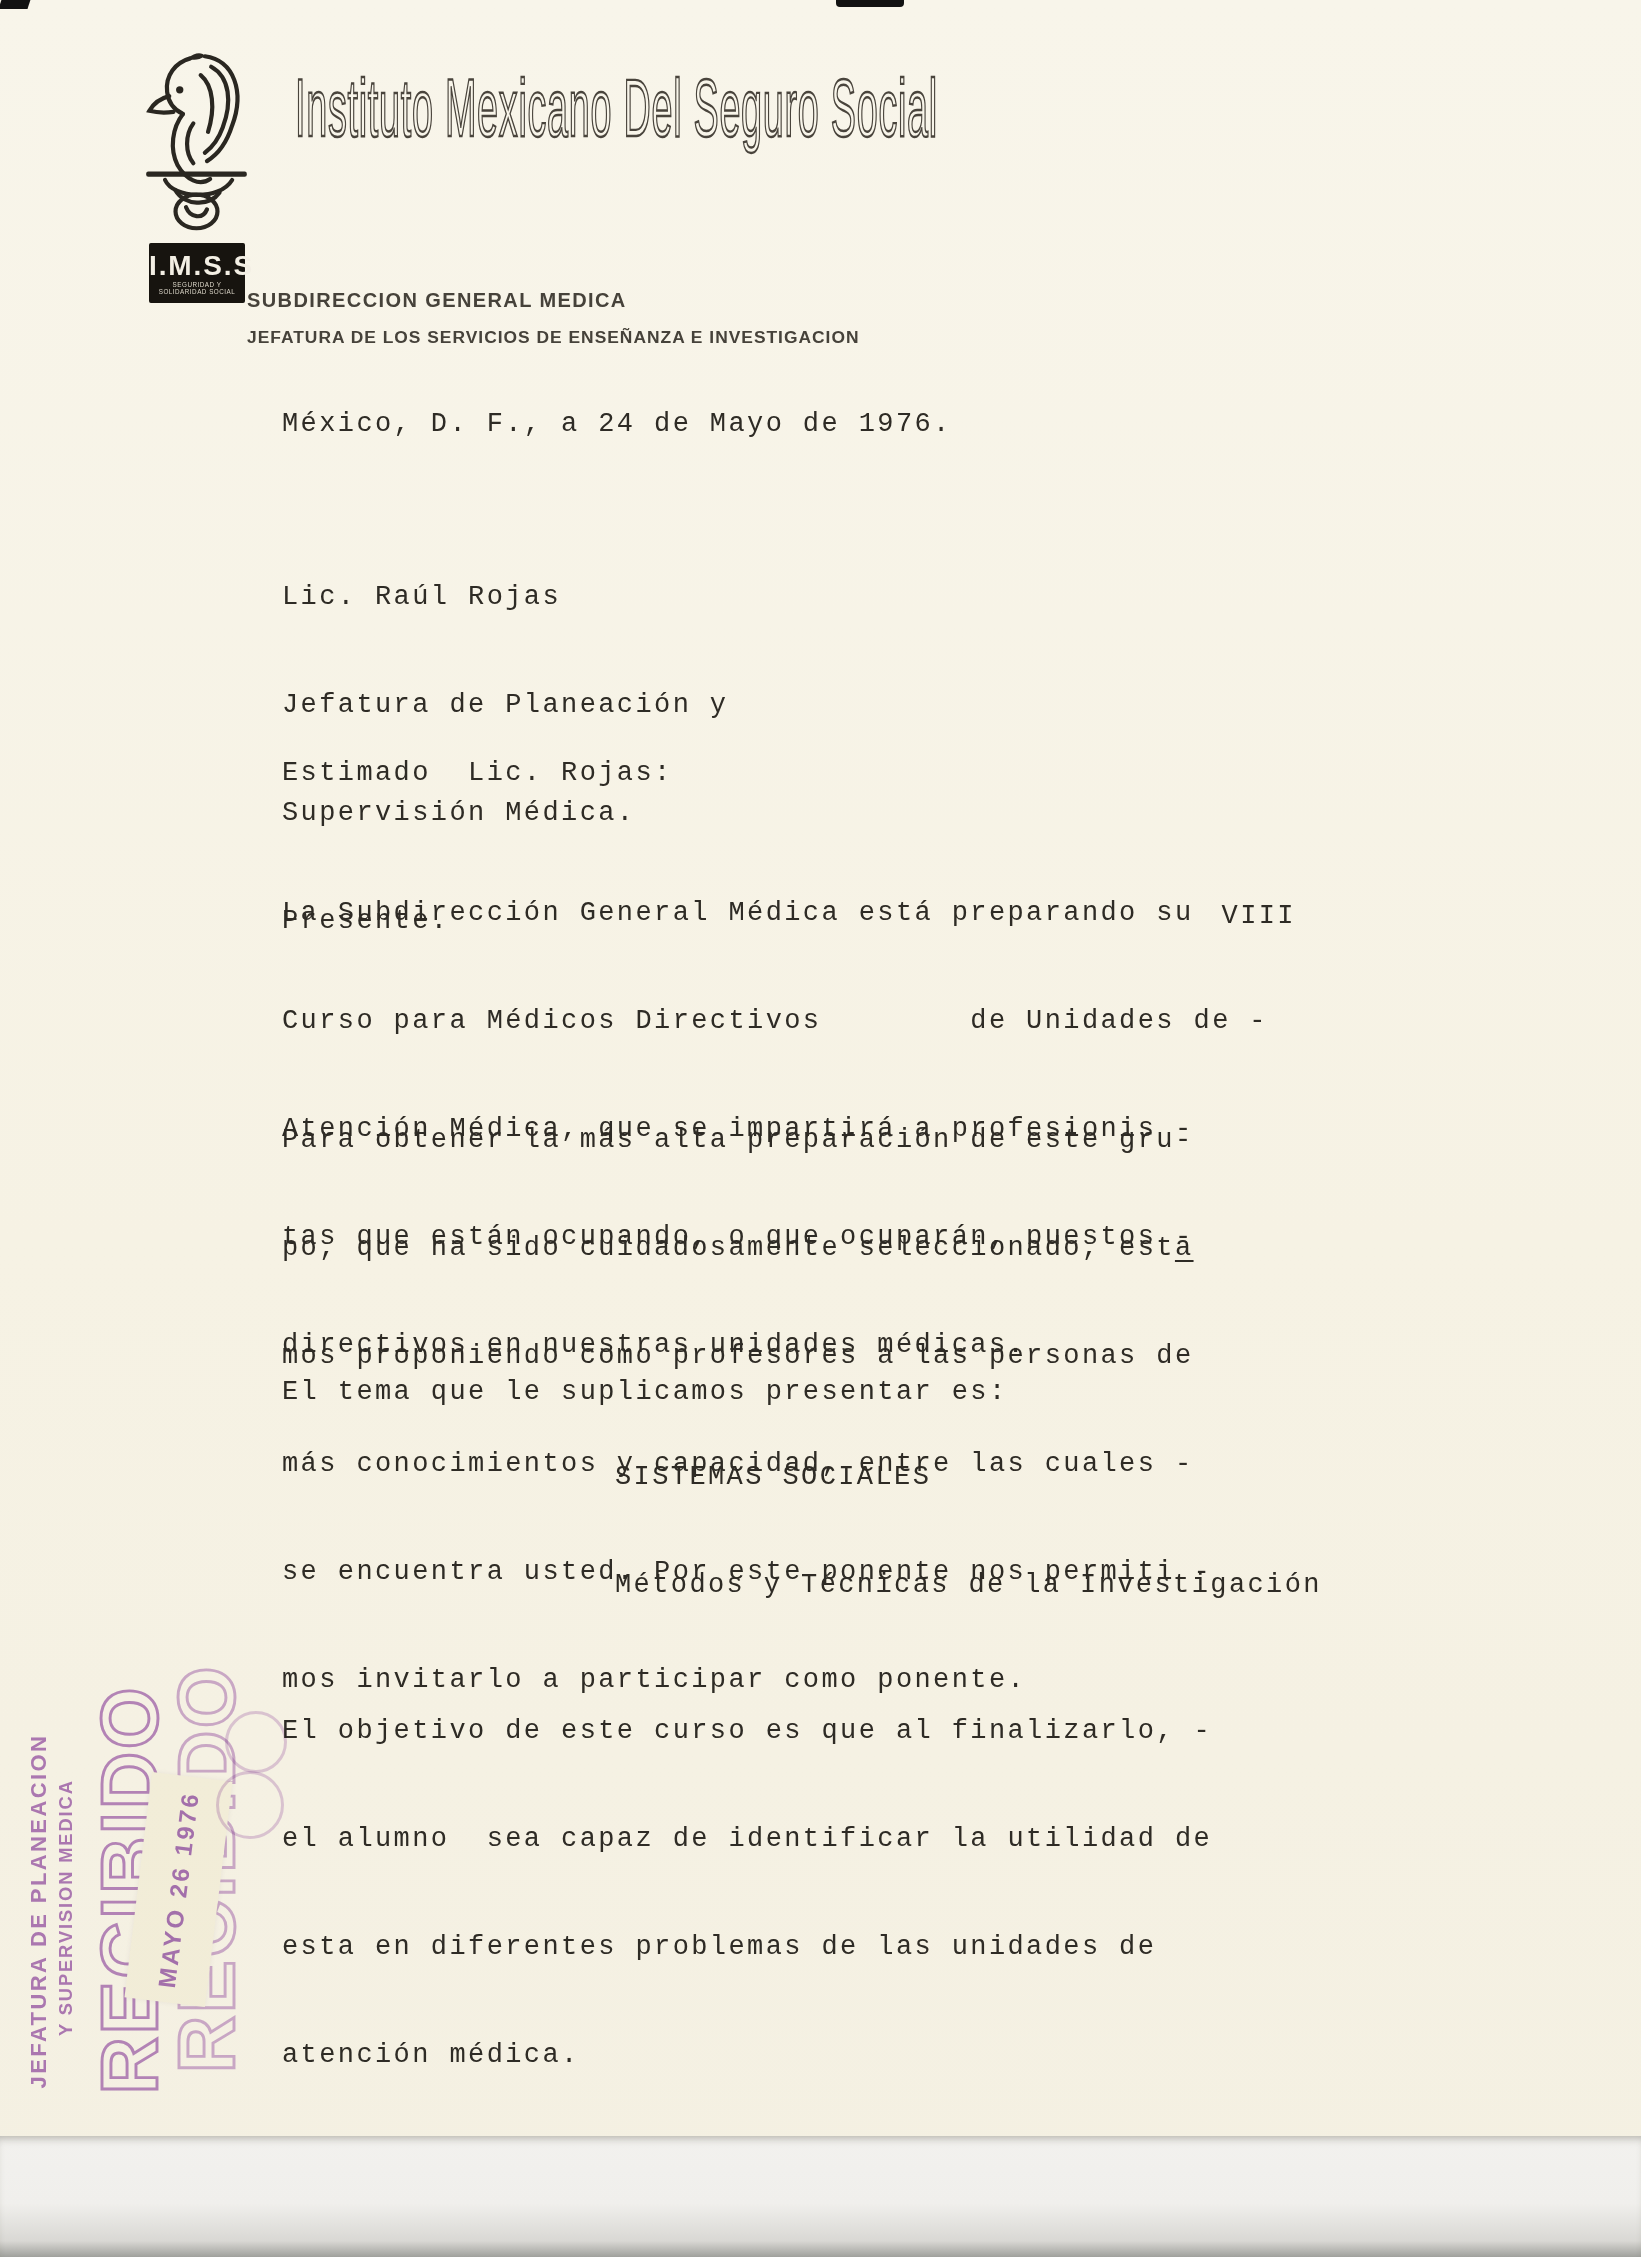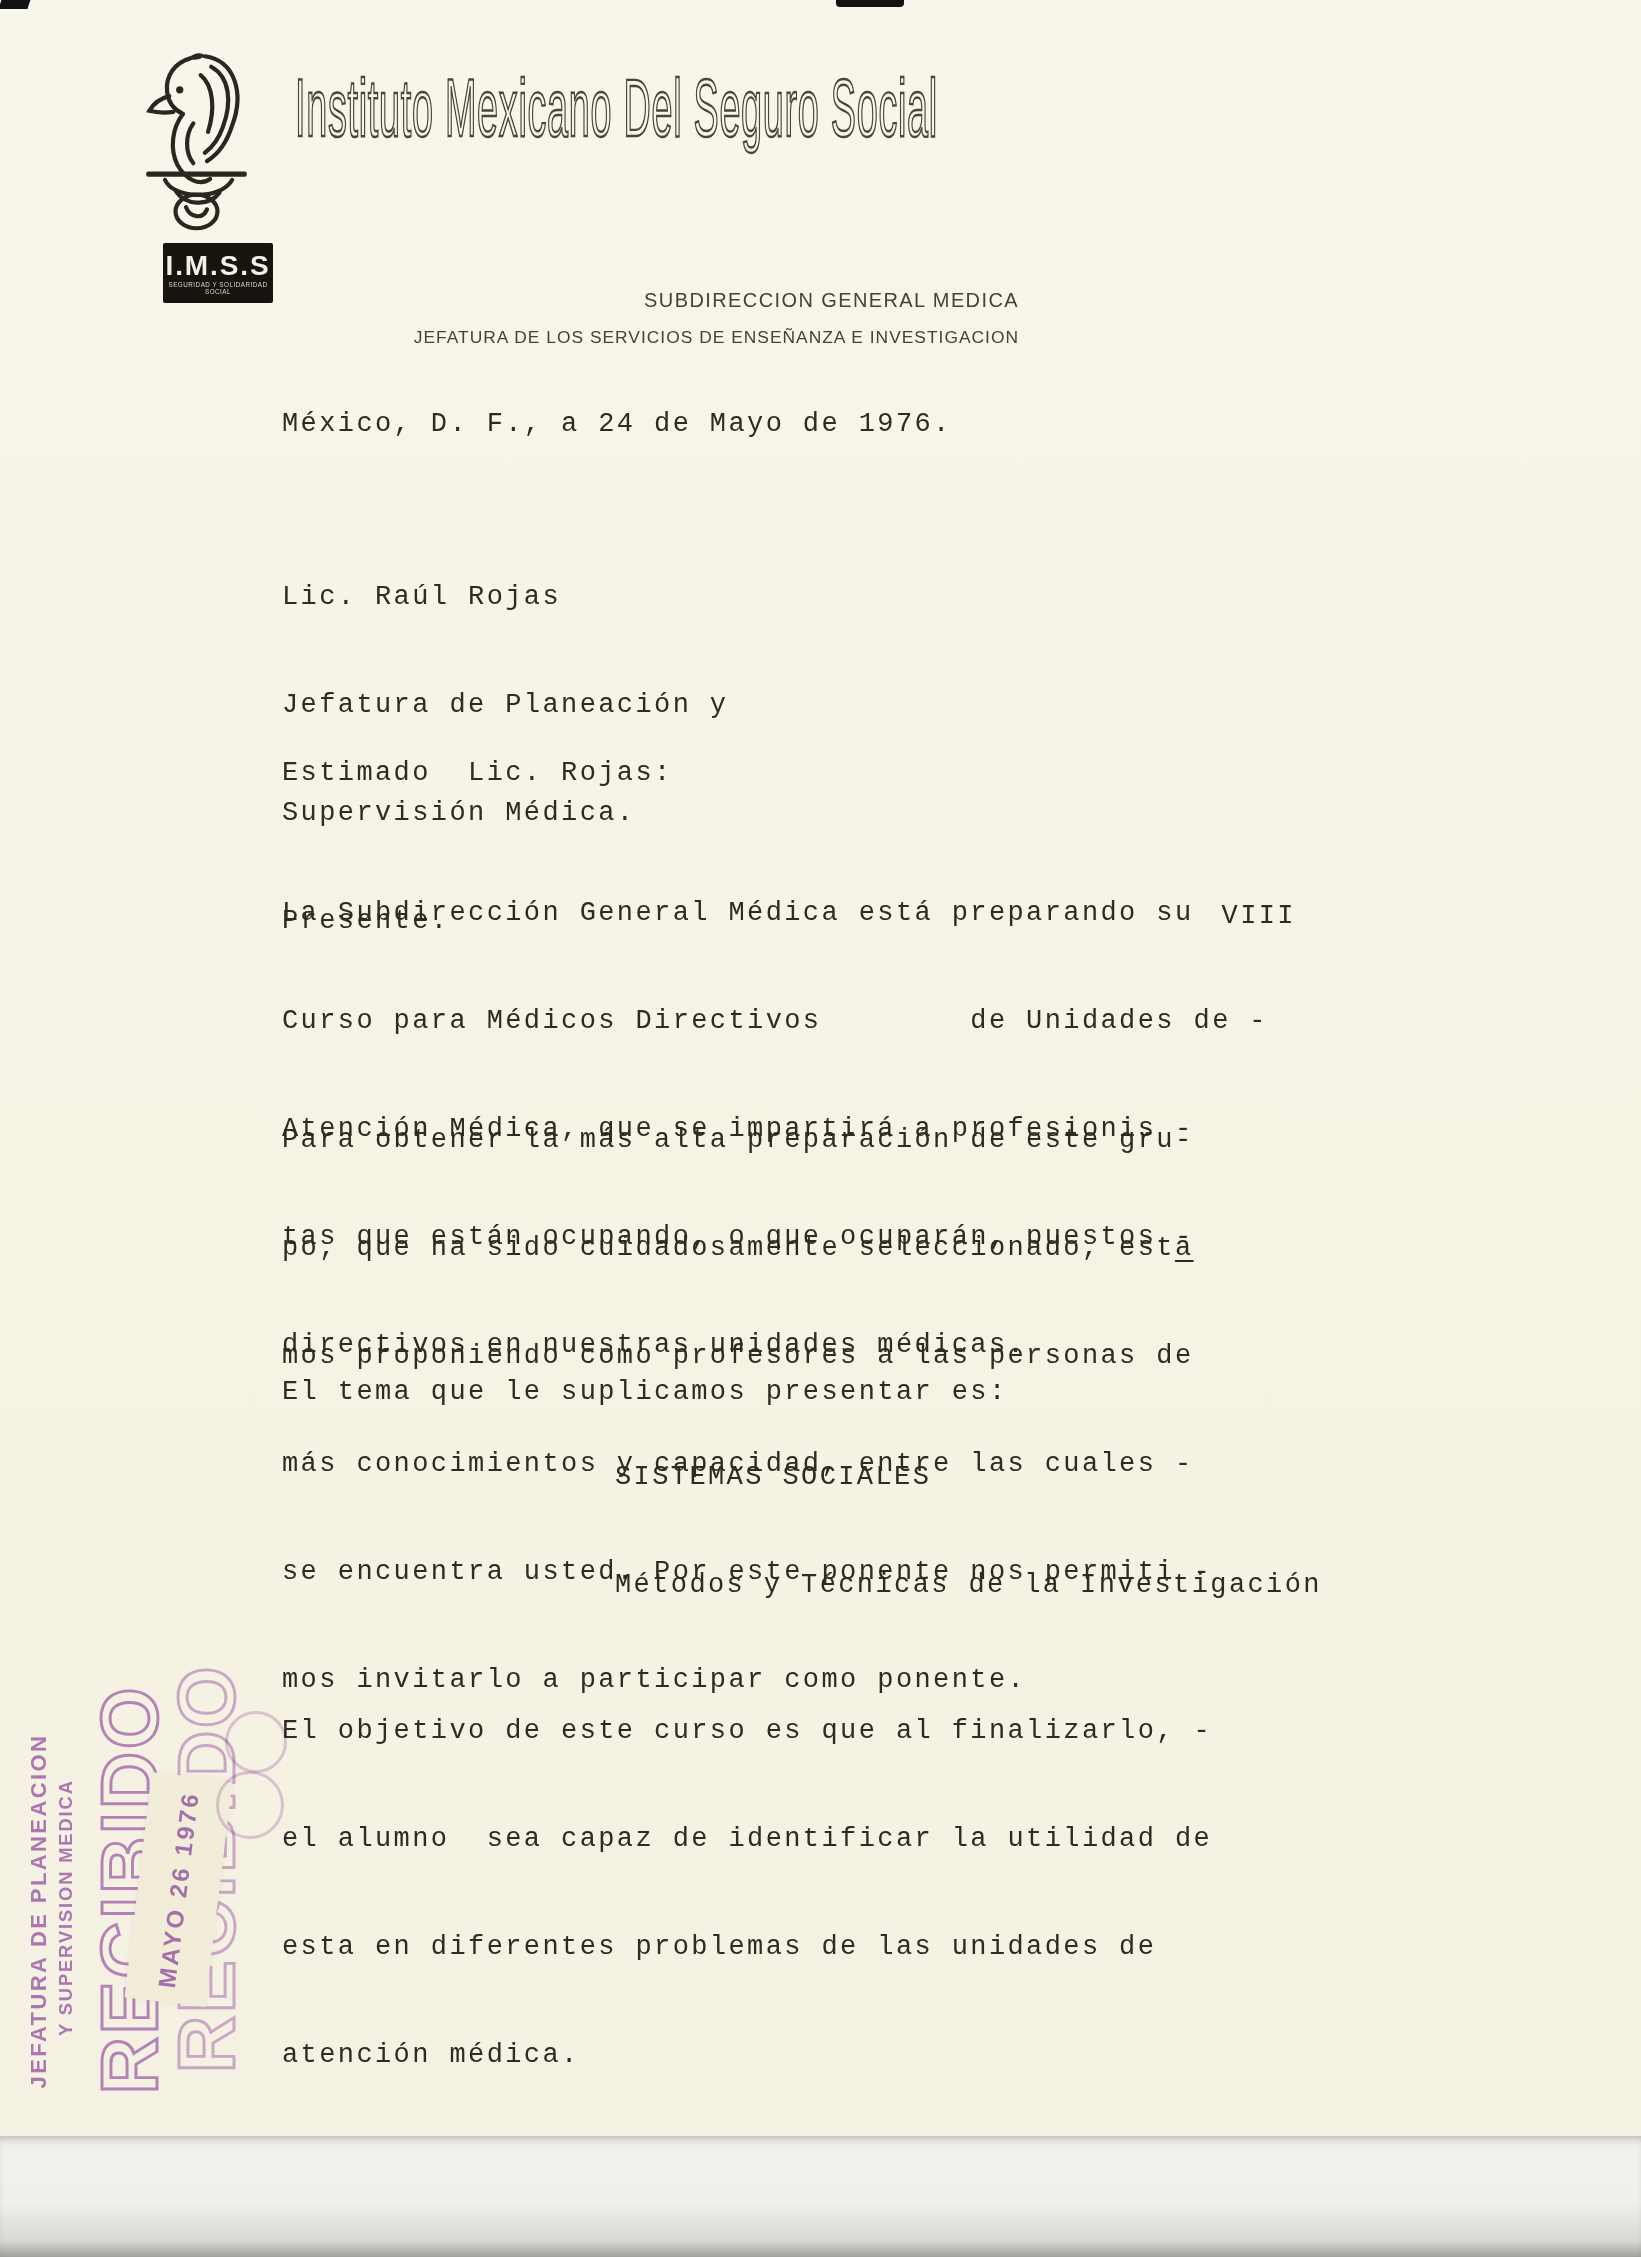--- a/index.html
+++ b/index.html
@@ -15,38 +15,38 @@
   .a1{left:0;top:0;width:29px;height:8.7px;transform:skewX(-18deg);}
   .a2{left:836px;top:0;width:68px;height:6.8px;border-radius:0 0 3.9px 3.9px;}
   .bottom-strip{
     position:absolute;left:0;top:2136px;width:1641px;height:122px;
     background:linear-gradient(180deg,#f2f1ee 0%,#f0efec 55%,#d9d8d4 86%,#9c9d99 100%);
     box-shadow:inset 0 6.8px 8.7px -4.8px rgba(60,55,40,.35);
   }
   
   .eagle{position:absolute;left:133px;top:50px;}
   .imss-box{
-    position:absolute;left:163px;top:243px;width:110px;height:60px;
+    position:absolute;left:149px;top:243px;width:96px;height:60px;
     background:#17140f;color:#f3efe4;text-align:center;border-radius:1.9px;
     display:flex;flex-direction:column;justify-content:center;gap:1px;
   }
   .imss-acronym{font-weight:bold;font-size:28px;letter-spacing:1.9px;line-height:29px;}
   .imss-tagline{font-size:6.3px;letter-spacing:0.5px;color:#ded9cb;}
   .org-title{
     position:absolute;left:295px;top:60px;
     font-size:54px;font-weight:400;white-space:nowrap;letter-spacing:1px;
     color:#433f37;
     transform:scale(0.70,1.52);transform-origin:0 0;
   }
   @supports(-webkit-text-stroke:1px #000){
     .org-title{color:transparent;-webkit-text-stroke:1.6px #49443c;}
   }
   .dept{
-    position:absolute;left:247px;top:289px;width:772px;text-align:right;
-    color:#46423a;font-weight:normal;
+    position:absolute;left:247px;top:289px;width:772px;text-align:left;
+    color:#46423a;font-weight:bold;
   }
   .dept1{font-size:20px;letter-spacing:1.4px;}
   .dept2{font-size:17.4px;letter-spacing:1px;margin-top:15px;}
   
   .block{
     position:absolute;left:282px;
     font-family:"Liberation Mono","DejaVu Sans Mono",monospace;
     font-size:27px;letter-spacing:2.4px;line-height:36px;
     color:#2e2b25;white-space:pre;
   }

